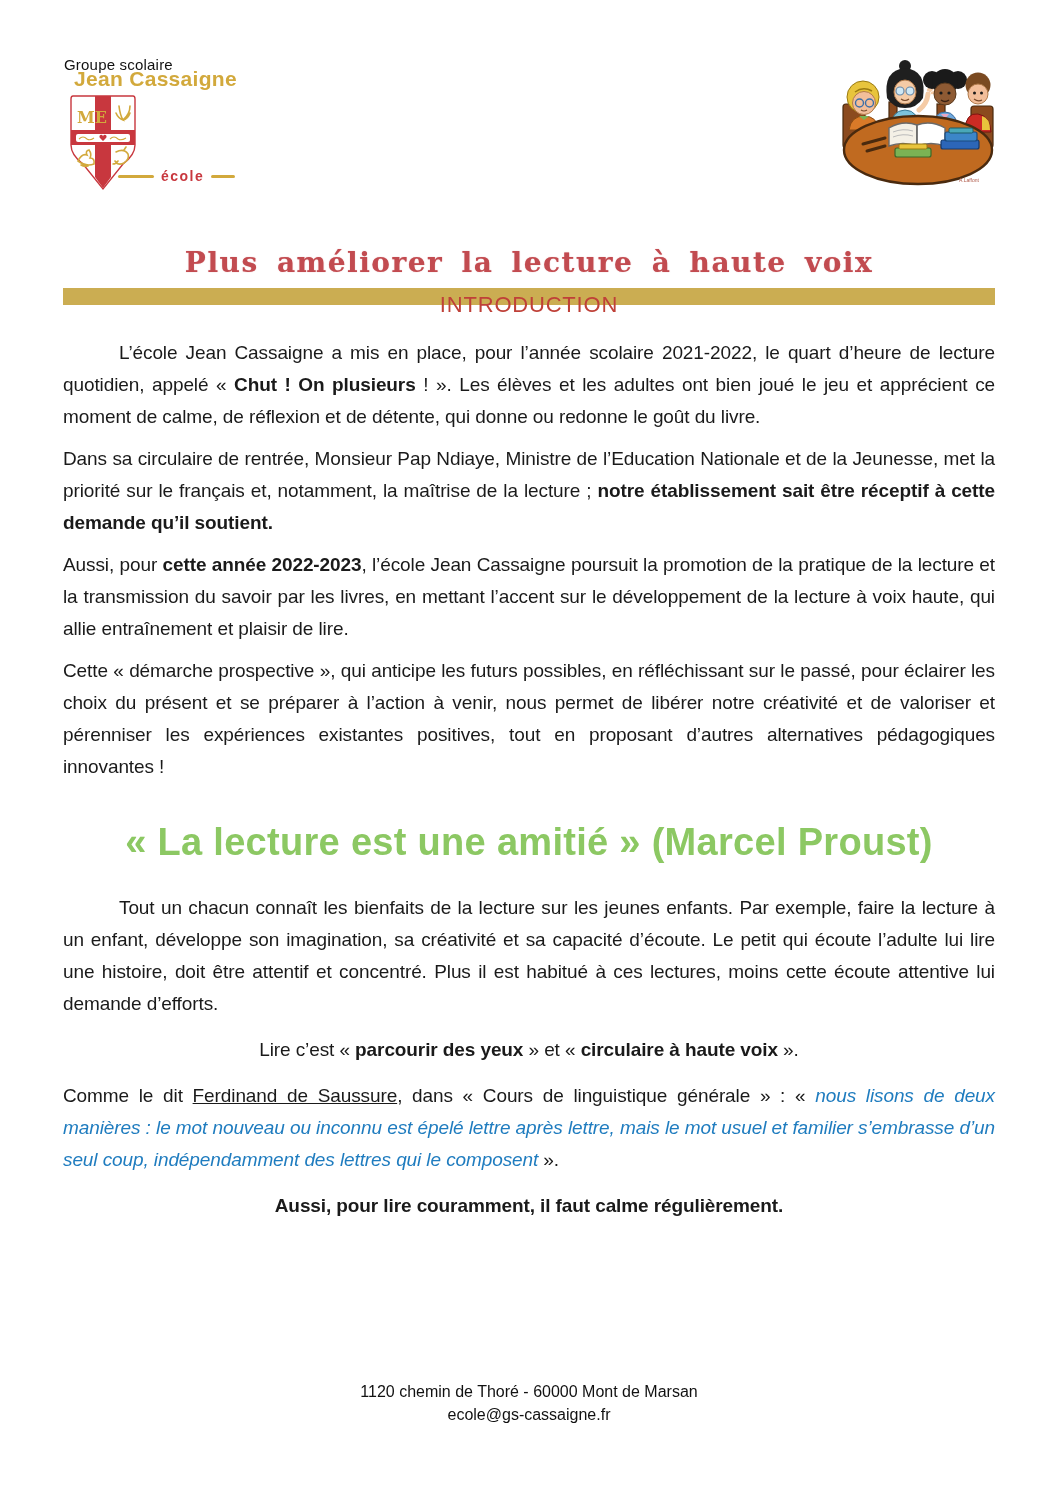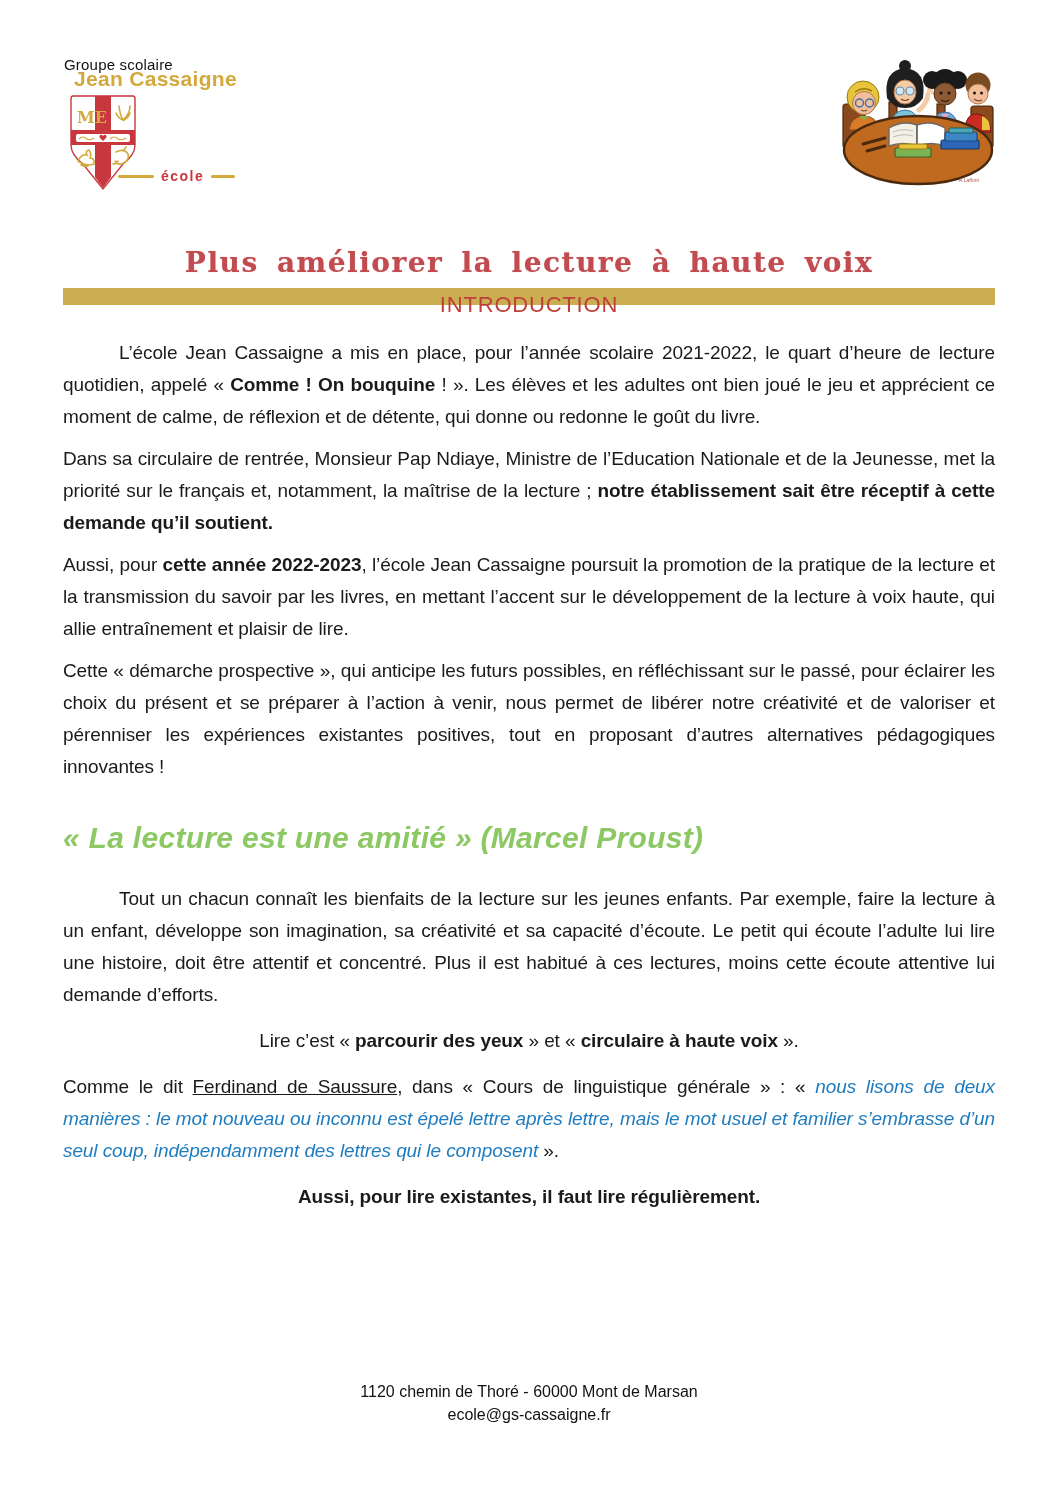--- a/index.html
+++ b/index.html
@@ -54,21 +54,22 @@
     font-size:22px;letter-spacing:.8px;
   }
   
   section.textblock{display:block;}
   section.intro{margin-top:32px;}
   .para{font-size:19px;line-height:32px;letter-spacing:-.1px;text-align:justify;margin:0 0 10px 0;}
   .para.indent{text-indent:56px;}
   .para.align-center{text-align:center;margin-top:14px;margin-bottom:14px;}
   .quote-heading{
     margin:38px 0 28px;
-    font-size:30px;font-weight:bold;font-style:italic;
+    text-align:center;
+    font-size:38px;font-weight:bold;
     color:var(--quote-green);letter-spacing:.3px;
   }
   
   .footer{position:absolute;left:0;right:0;top:1380px;text-align:center;font-size:16px;line-height:23px;color:#111;}
 </style>
 </head>
 <body>
 
 <div class="page">
 
@@ -181,33 +182,33 @@
   </svg>
 
   <div class="content">
     <h1 class="doc-title">Plus améliorer la lecture à haute voix</h1>
 
     <div class="banner">
       <span>INTRODUCTION</span>
     </div>
 
     <section class="textblock intro">
-        <p class="para indent"><span>L’école Jean Cassaigne a mis en place, pour l’année scolaire 2021-2022, le quart d’heure de lecture quotidien, appelé « </span><span style="font-weight: bold;">Comme ! On bouquine</span><span> ! ». Les élèves et les adultes ont bien joué le jeu et apprécient ce moment de calme, de réflexion et de détente, qui donne ou redonne le goût du livre.</span></p>
+        <p class="para indent"><span>L’école Jean Cassaigne a mis en place, pour l’année scolaire 2021-2022, le quart d’heure de lecture quotidien, appelé « </span><span style="font-weight: bold;">Chut ! On plusieurs</span><span> ! ». Les élèves et les adultes ont bien joué le jeu et apprécient ce moment de calme, de réflexion et de détente, qui donne ou redonne le goût du livre.</span></p>
         <p class="para"><span>Dans sa circulaire de rentrée, Monsieur Pap Ndiaye, Ministre de l’Education Nationale et de la Jeunesse, met la priorité sur le français et, notamment, la maîtrise de la lecture ; </span><span style="font-weight: bold;">notre établissement sait être réceptif à cette demande qu’il soutient.</span></p>
         <p class="para"><span>Aussi, pour </span><span style="font-weight: bold;">cette année 2022-2023</span><span>, l’école Jean Cassaigne poursuit la promotion de la pratique de la lecture et la transmission du savoir par les livres, en mettant l’accent sur le développement de la lecture à voix haute, qui allie entraînement et plaisir de lire.</span></p>
         <p class="para"><span>Cette « démarche prospective », qui anticipe les futurs possibles, en réfléchissant sur le passé, pour éclairer les choix du présent et se préparer à l’action à venir, nous permet de libérer notre créativité et de valoriser et pérenniser les expériences existantes positives, tout en proposant d’autres alternatives pédagogiques innovantes !</span></p>
       </section>
 
     <h2 class="quote-heading">« La lecture est une amitié » (Marcel Proust)</h2>
 
     <section class="textblock body">
         <p class="para indent"><span>Tout un chacun connaît les bienfaits de la lecture sur les jeunes enfants. Par exemple, faire la lecture à un enfant, développe son imagination, sa créativité et sa capacité d’écoute. Le petit qui écoute l’adulte lui lire une histoire, doit être attentif et concentré. Plus il est habitué à ces lectures, moins cette écoute attentive lui demande d’efforts.</span></p>
         <p class="para align-center"><span>Lire c’est « </span><span style="font-weight: bold;">parcourir des yeux</span><span> » et « </span><span style="font-weight: bold;">circulaire à haute voix</span><span> ».</span></p>
         <p class="para"><span>Comme le dit </span><span style="text-decoration: underline;">Ferdinand de Saussure</span><span>, dans « Cours de linguistique générale » : « </span><span style="font-style: italic; color: rgb(31, 124, 191);">nous lisons de deux manières : le mot nouveau ou inconnu est épelé lettre après lettre, mais le mot usuel et familier s’embrasse d’un seul coup, indépendamment des lettres qui le composent</span><span> ».</span></p>
-        <p class="para align-center"><span style="font-weight: bold;">Aussi, pour lire existantes, il faut lire régulièrement.</span></p>
+        <p class="para align-center"><span style="font-weight: bold;">Aussi, pour lire couramment, il faut calme régulièrement.</span></p>
       </section>
   </div>
 
   <div class="footer">
     <div>1120 chemin de Thoré - 60000 Mont de Marsan</div>
     <div>ecole@gs-cassaigne.fr</div>
   </div>
 
 </div>
 

